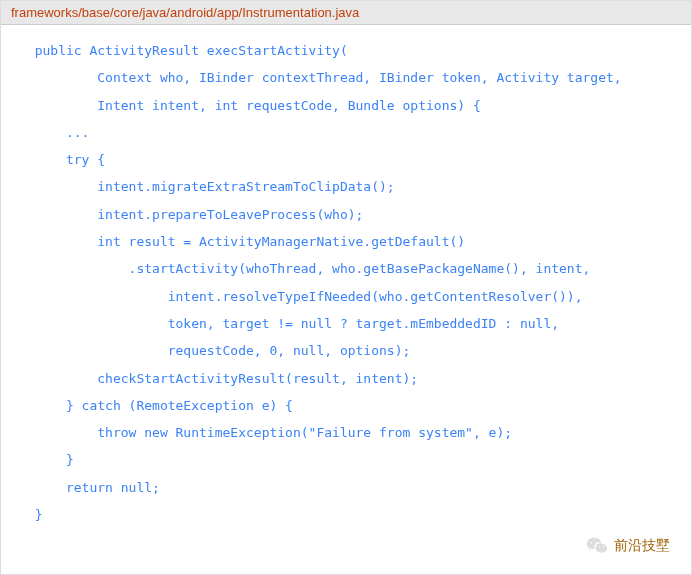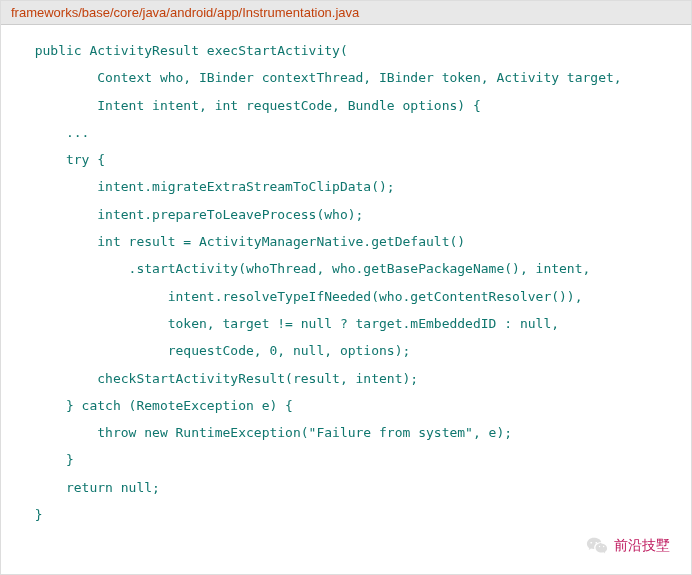--- a/index.html
+++ b/index.html
@@ -1,20 +1,20 @@
 <!DOCTYPE html>
 <html><head>
   <meta charset="utf-8">
   <style>
     * { box-sizing: border-box; margin: 0; padding: 0; }
     body { width: 692px; height: 575px; font-family: Menlo, Consolas, monospace; font-size: 13px; background: #fff; }
     .container { border: 1px solid #ddd; width: 100%; height: 100%; display: flex; flex-direction: column; }
     .header { background: #e8e8e8; padding: 4px 10px; font-family: Arial, sans-serif; font-size: 13px; color: #c2410c; border-bottom: 1px solid #ccc; }
-    .code { padding: 12px 18px; line-height: 2.1; white-space: pre; overflow: hidden; color: #0f766e; font-family: Menlo, Consolas, monospace; flex: 1; }
-    .watermark { position: fixed; bottom: 18px; right: 22px; display: flex; align-items: center; gap: 6px; font-family: sans-serif; color: #be185d; font-size: 14px; }
+    .code { padding: 12px 18px; line-height: 2.1; white-space: pre; overflow: hidden; color: #3b82f6; font-family: Menlo, Consolas, monospace; flex: 1; }
+    .watermark { position: fixed; bottom: 18px; right: 22px; display: flex; align-items: center; gap: 6px; font-family: sans-serif; color: #a16207; font-size: 14px; }
     .watermark svg { opacity: .5; }
   </style>
 </head>
 <body>
 
 <div class="container">
   <div class="header">
     <span>frameworks/base/core/java/android/app/Instrumentation.java</span>
   </div>
   <div class="code">  public ActivityResult execStartActivity(

